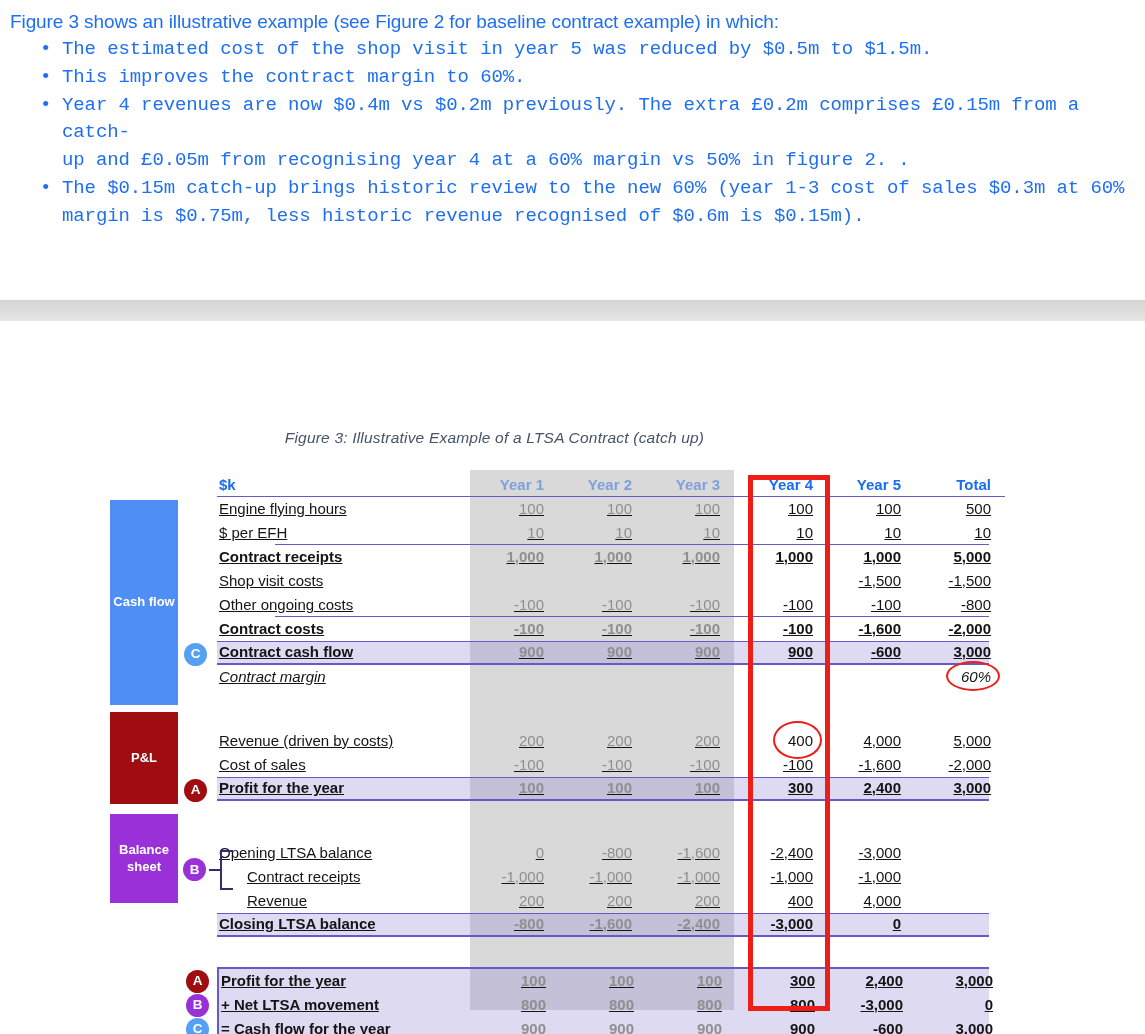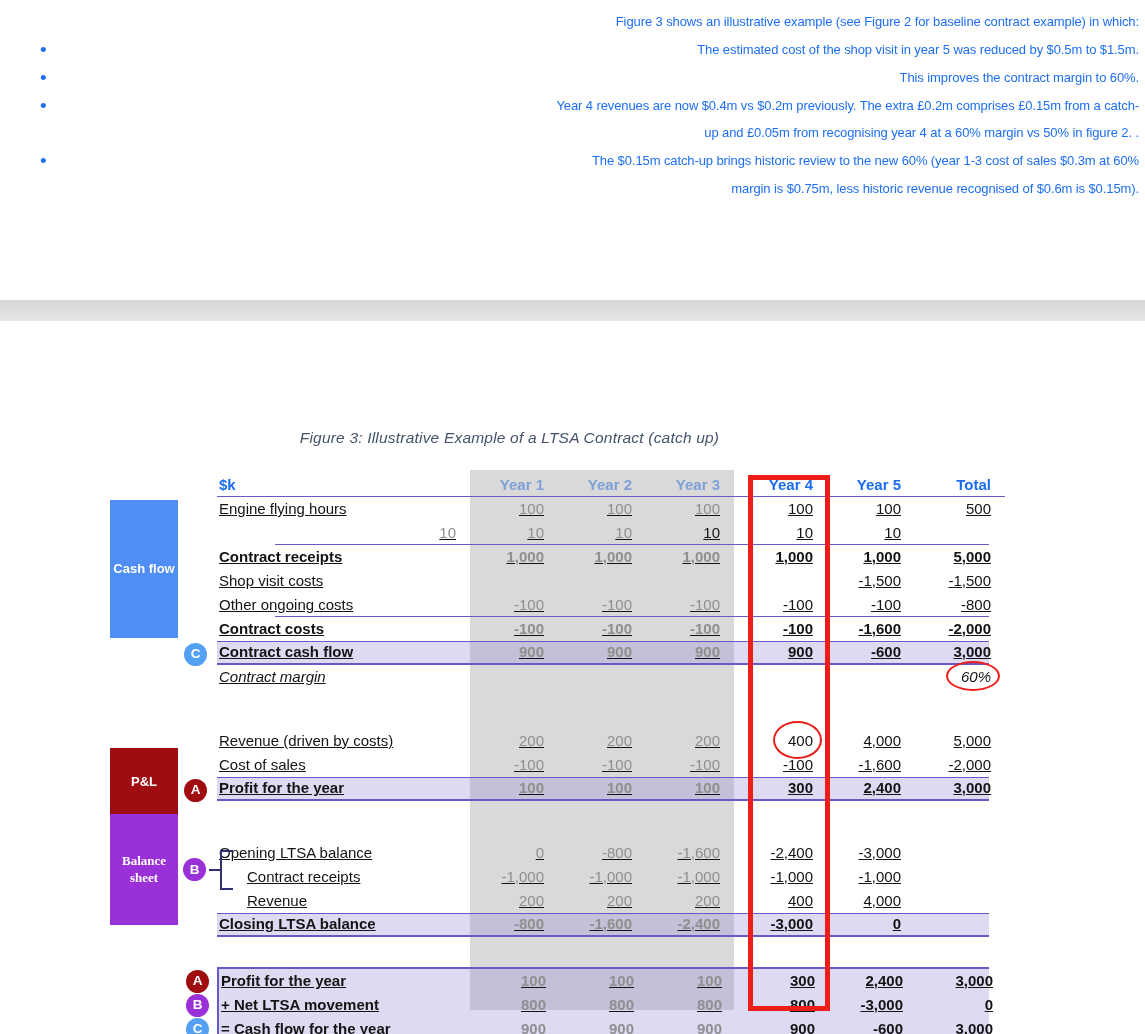--- a/index.html
+++ b/index.html
@@ -9,42 +9,42 @@
     --bsheet:#9a30d8; --badge-c:#54a0f4; --bracket:#303070;
     --gray-num:#8f8f8f; --ink:#141414;
   }
   *{margin:0;padding:0;box-sizing:border-box;}
   html,body{width:1145px;height:1034px;background:#ffffff;overflow:hidden;
     font-family:"Liberation Sans",sans-serif;}
   .page{position:relative;width:1145px;height:1034px;background:#fff;}
 
   
   .intro{position:absolute;left:10px;top:8px;right:6px;color:var(--blue-text);
-    font-size:13px;letter-spacing:-0.1px;text-align:right;}
+    font-size:19px;letter-spacing:-0.1px;}
   .intro-heading{line-height:28px;}
   .intro-bullets{list-style:none;}
-  .intro-bullets li{position:relative;padding-left:52px;line-height:27.8px;}
+  .intro-bullets li{position:relative;padding-left:52px;line-height:27.8px;font-family:Liberation Mono, monospace;}
   .intro-bullets li::before{content:"\2022";position:absolute;left:30px;top:0;
     font-size:19px;}
 
   
   .divider{position:absolute;left:0;top:300px;width:1145px;height:21px;
     background:linear-gradient(180deg,#d6d6d6 0%,#dedede 55%,#e6e6e6 100%);}
 
   
   .caption{position:absolute;left:0;top:429px;width:989px;text-align:center;
-    font-style:italic;font-size:15.5px;color:var(--caption);letter-spacing:0.2px;margin-left:15px;}
+    font-style:italic;font-size:15.5px;color:var(--caption);letter-spacing:0.2px;}
 
   
   .side-label{position:absolute;width:68px;display:flex;align-items:center;
     justify-content:center;text-align:center;color:#fff;font-weight:bold;
     font-size:13px;line-height:1.3;}
-  .side-cashflow{left:110px;top:500px;height:138px;background:var(--cashflow);}
-  .side-pnl{left:110px;top:748px;height:69px;background:var(--pnl);}
-  .side-bsheet{left:110px;top:814px;height:111px;background:var(--bsheet);font-family:Liberation Serif, serif;}
+  .side-cashflow{left:110px;top:500px;height:205px;background:var(--cashflow);}
+  .side-pnl{left:110px;top:712px;height:92px;background:var(--pnl);}
+  .side-bsheet{left:110px;top:814px;height:89px;background:var(--bsheet);}
 
   
   .table-wrap{position:absolute;left:217px;top:473px;width:788px;height:540px;
     font-size:15px;color:var(--ink);}
   .gray-band{position:absolute;left:253px;top:-3px;width:264px;height:540px;
     background:var(--gray-band);z-index:0;}
   .thead,.trow{position:relative;display:grid;
     grid-template-columns:253px 88px 88px 88px 93px 88px 90px;height:24px;
     line-height:24px;z-index:1;}
   .thead{height:24px;border-bottom:1.5px solid var(--purple);font-weight:bold;}
@@ -144,20 +144,21 @@
           <div class="trow">
             <div class="cell label">Engine flying hours</div>
             <div class="cell num muted">100</div>
             <div class="cell num muted">100</div>
             <div class="cell num muted">100</div>
             <div class="cell num">100</div>
             <div class="cell num">100</div>
             <div class="cell num">500</div>
           </div>
           <div class="trow rule-after">
+            <div class="cell label">$ per EFH</div>
             <div class="cell num muted">10</div>
             <div class="cell num muted">10</div>
             <div class="cell num muted">10</div>
             <div class="cell num">10</div>
             <div class="cell num">10</div>
             <div class="cell num">10</div>
           </div>
           <div class="trow bold">
             <div class="cell label">Contract receipts</div>
             <div class="cell num muted">1,000</div>

